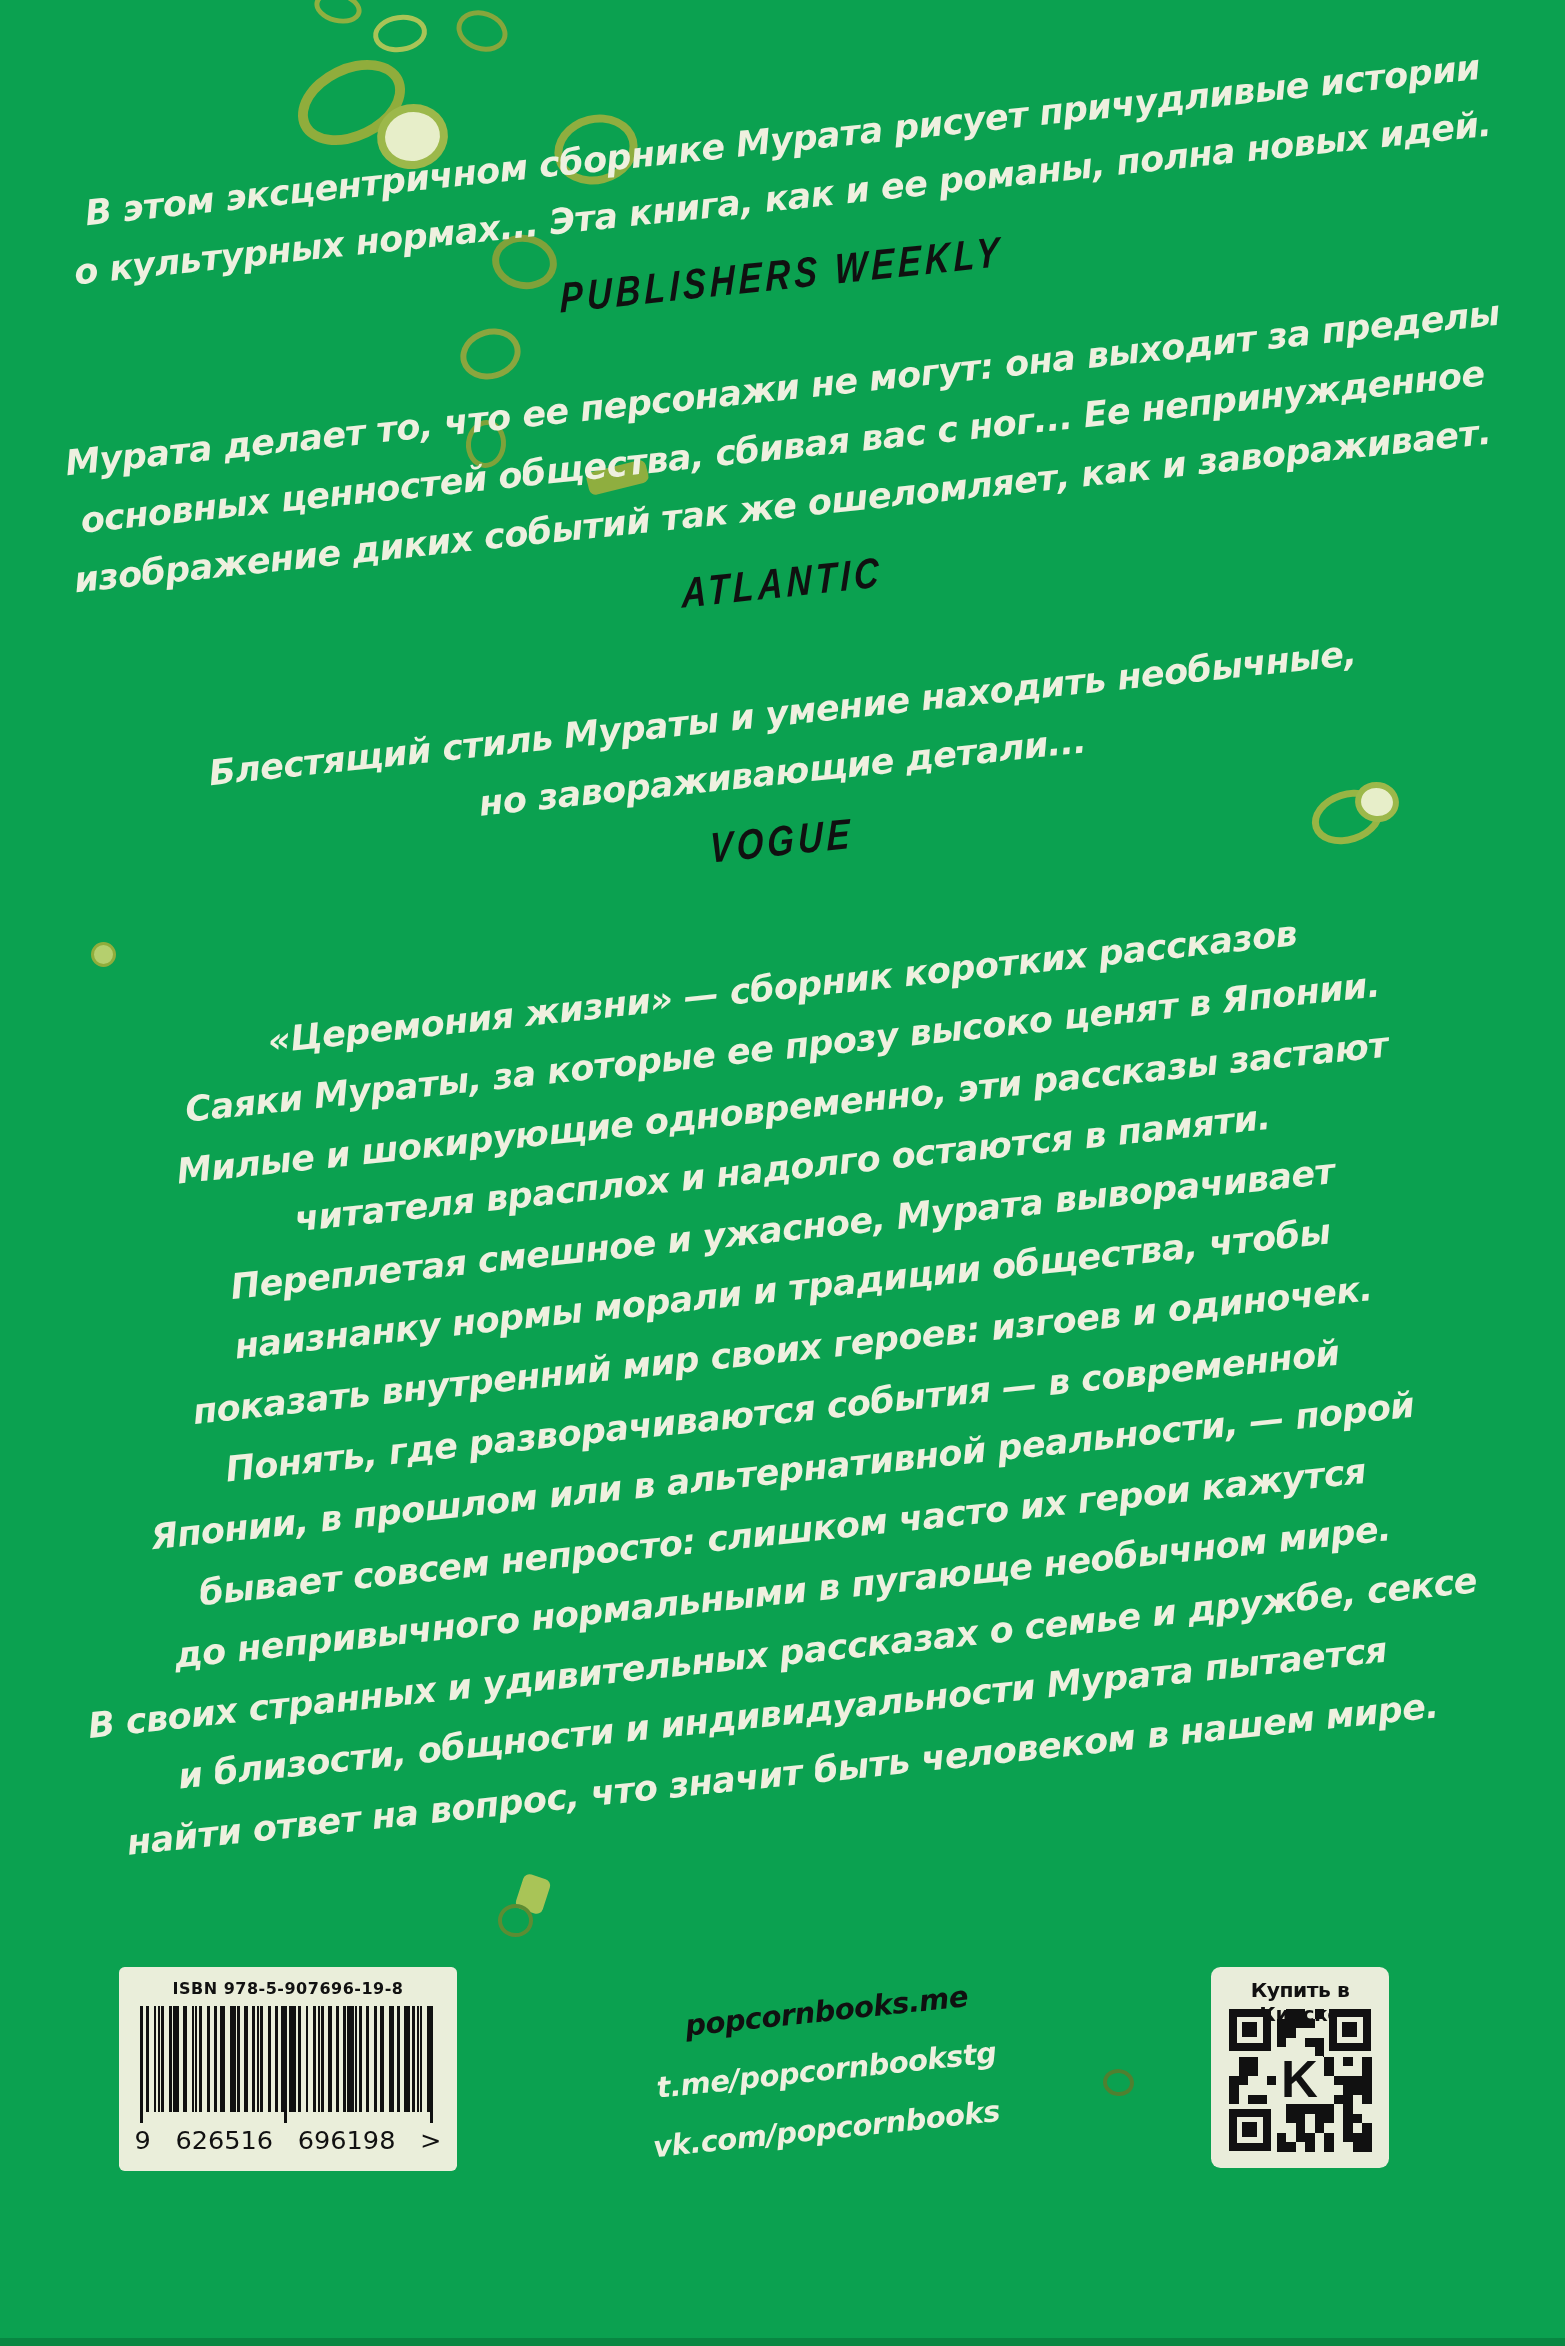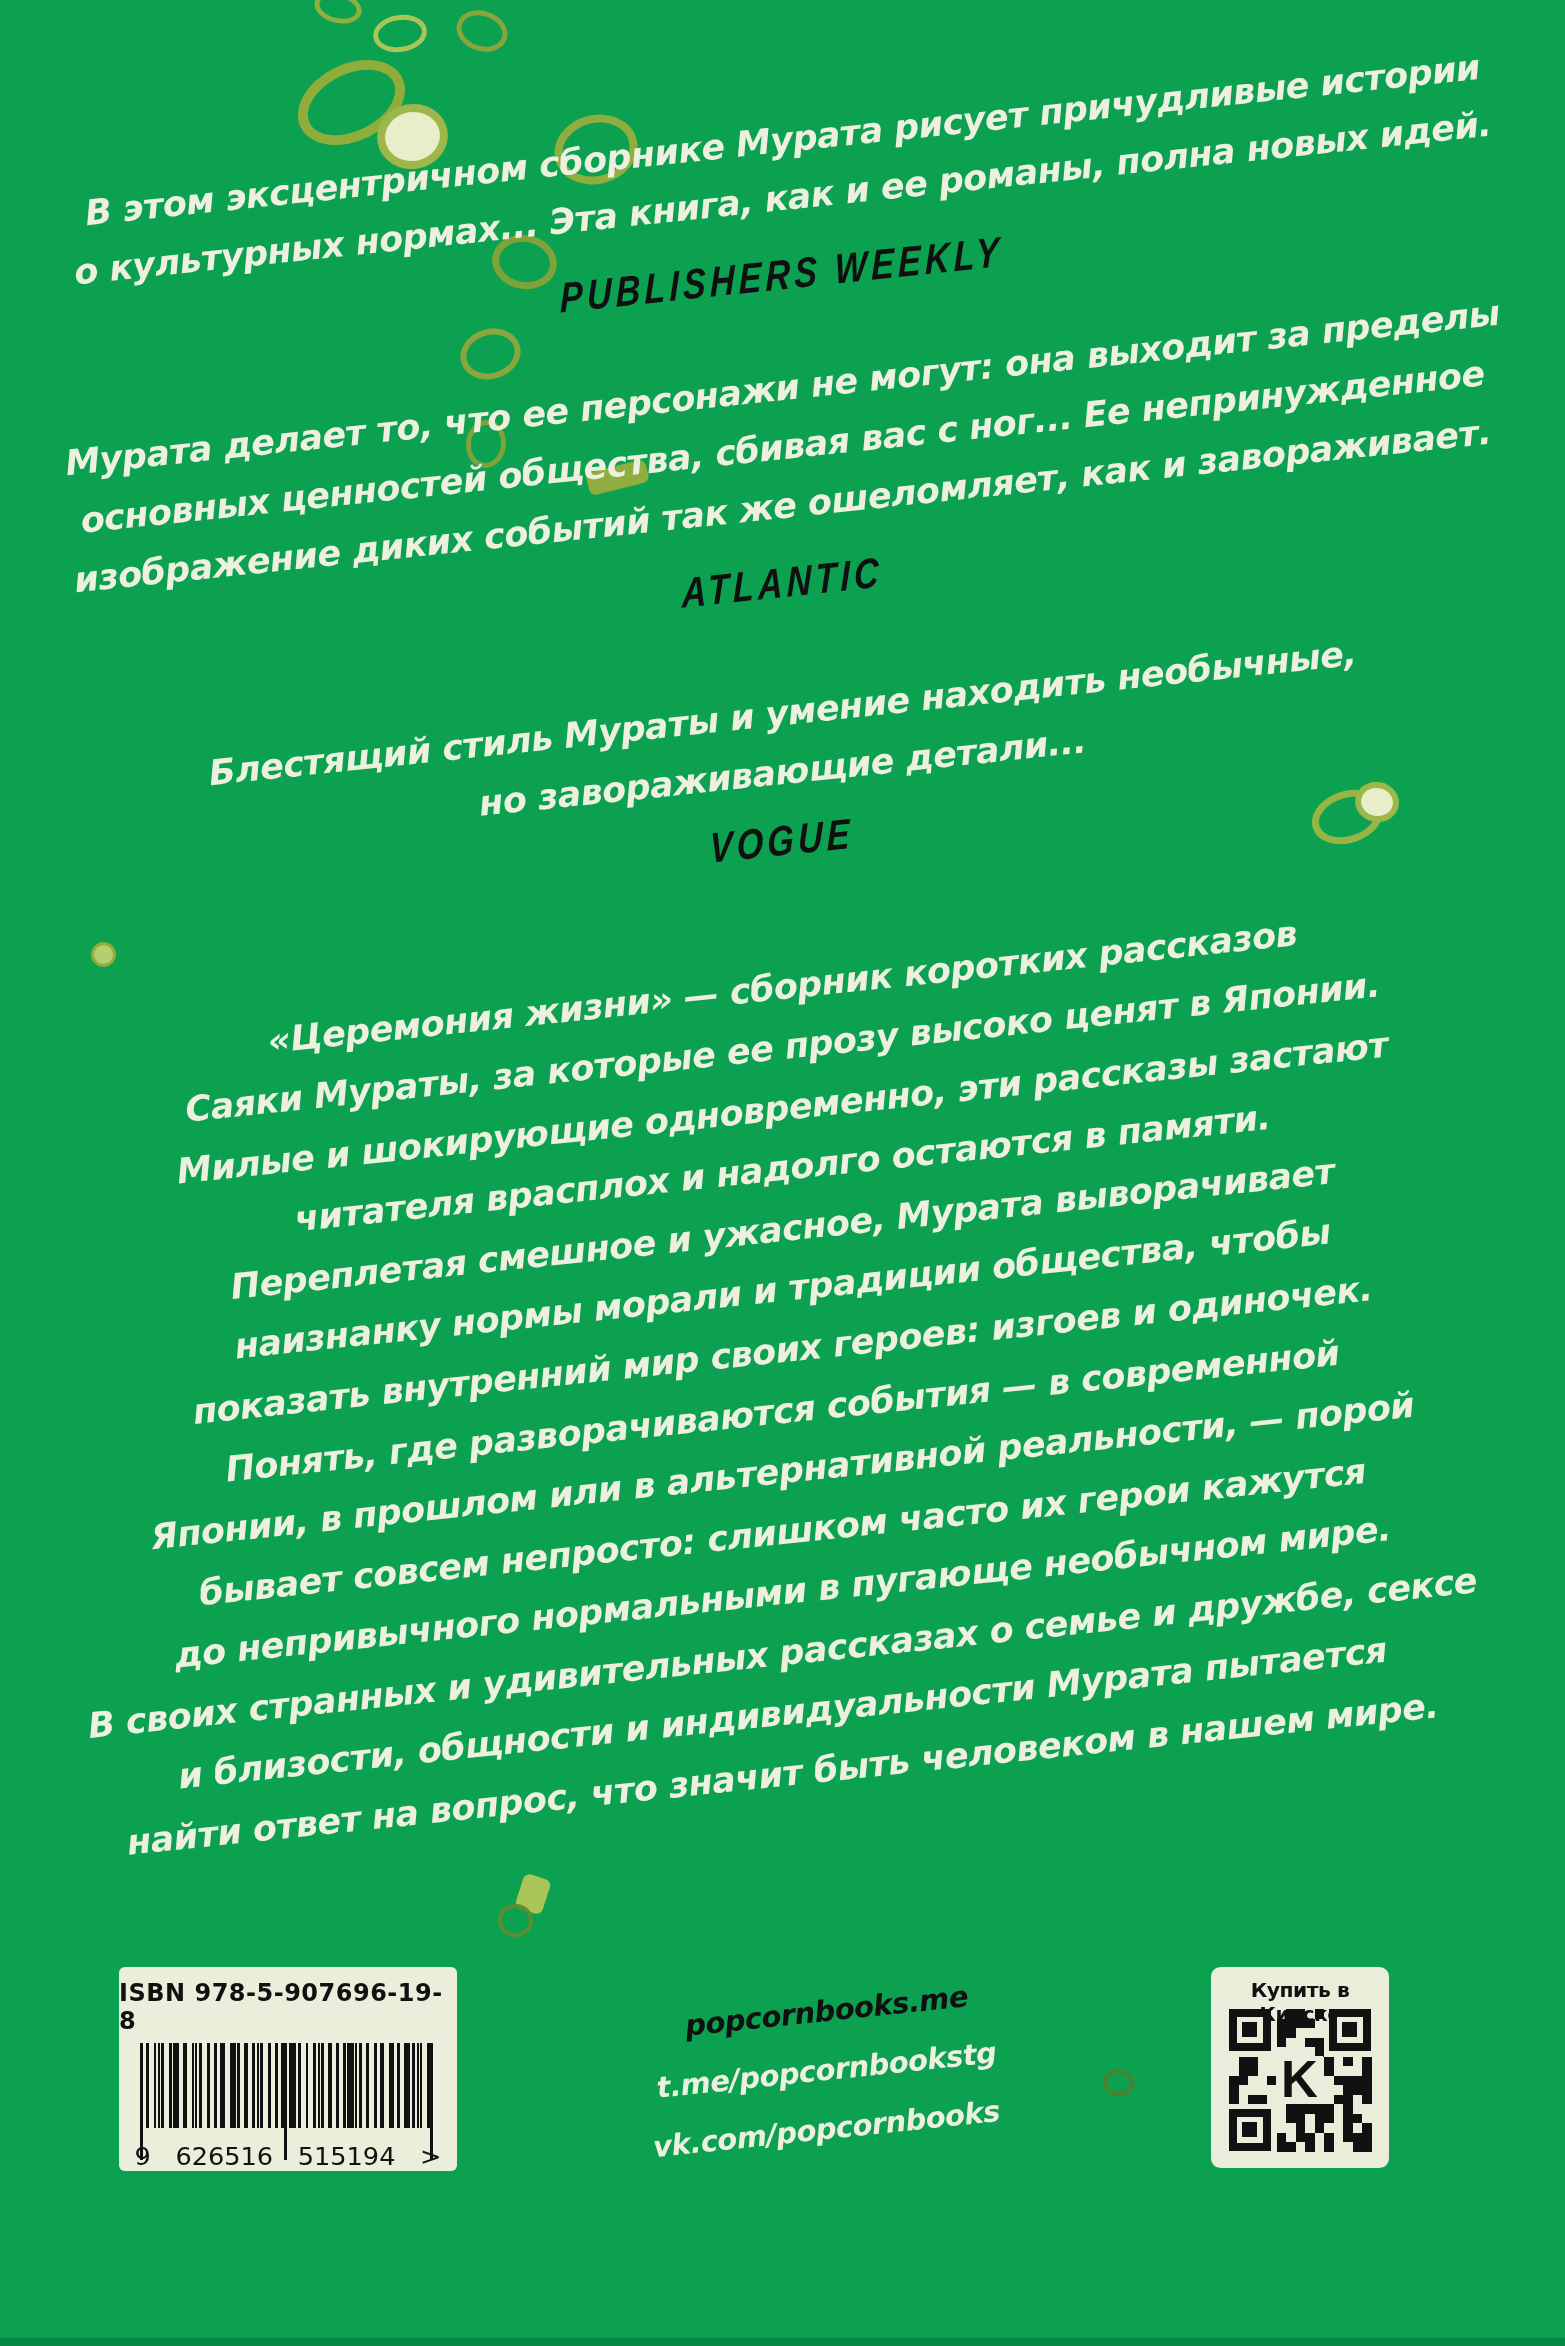--- a/index.html
+++ b/index.html
@@ -28,21 +28,21 @@
   
   .o{position:absolute;border-radius:50%;border-style:solid;background:transparent;}
   .os{position:absolute;border-radius:50%;border-style:solid;}
   .op{position:absolute;border-radius:6.6px;}
   
   .barcode-box{
     position:absolute;left:119px;top:1967px;width:338px;height:204px;
     background:#eaeeda;border-radius:5.7px;color:#111;
     display:flex;flex-direction:column;align-items:center;
   }
-  .isbn{font-size:24px;font-weight:bold;margin-top:12.3px;letter-spacing:0.5px;}
+  .isbn{font-size:16px;font-weight:bold;margin-top:12.3px;letter-spacing:0.5px;}
   .bars{
     position:relative;margin-top:7.6px;width:284px;height:106px;
     background-image:
       repeating-linear-gradient(90deg,#111 0 2.8px,transparent 2.8px 7.6px),
       repeating-linear-gradient(90deg,#111 0 1.9px,transparent 1.9px 12.3px),
       repeating-linear-gradient(90deg,transparent 0 27.4px,#111 27.4px 32px,transparent 32px 58px);
   }
   .guard{position:absolute;top:0;width:2.8px;height:117px;background:#111;}
   .digits{display:flex;gap:24.6px;font-size:25.6px;margin-top:13.2px;font-weight:normal;}
   
@@ -122,21 +122,21 @@
 <div class="barcode-box">
   <div class="isbn">ISBN 978-5-907696-19-8</div>
   <div class="bars">
     <div class="guard" style="left:-5.7px"></div>
     <div class="guard" style="left:138px"></div>
     <div class="guard" style="left:284px"></div>
   </div>
   <div class="digits">
     <span>9</span>
     <span>626516</span>
-    <span>515194</span>
+    <span>696198</span>
     <span>&gt;</span>
   </div>
 </div>
 
 <div class="qr-box">
   <div class="qr-label">Купить в Киоске</div>
   <div class="qr-grid">
       <div class="qm"></div>
       <div class="qm"></div>
       <div class="qm"></div>

